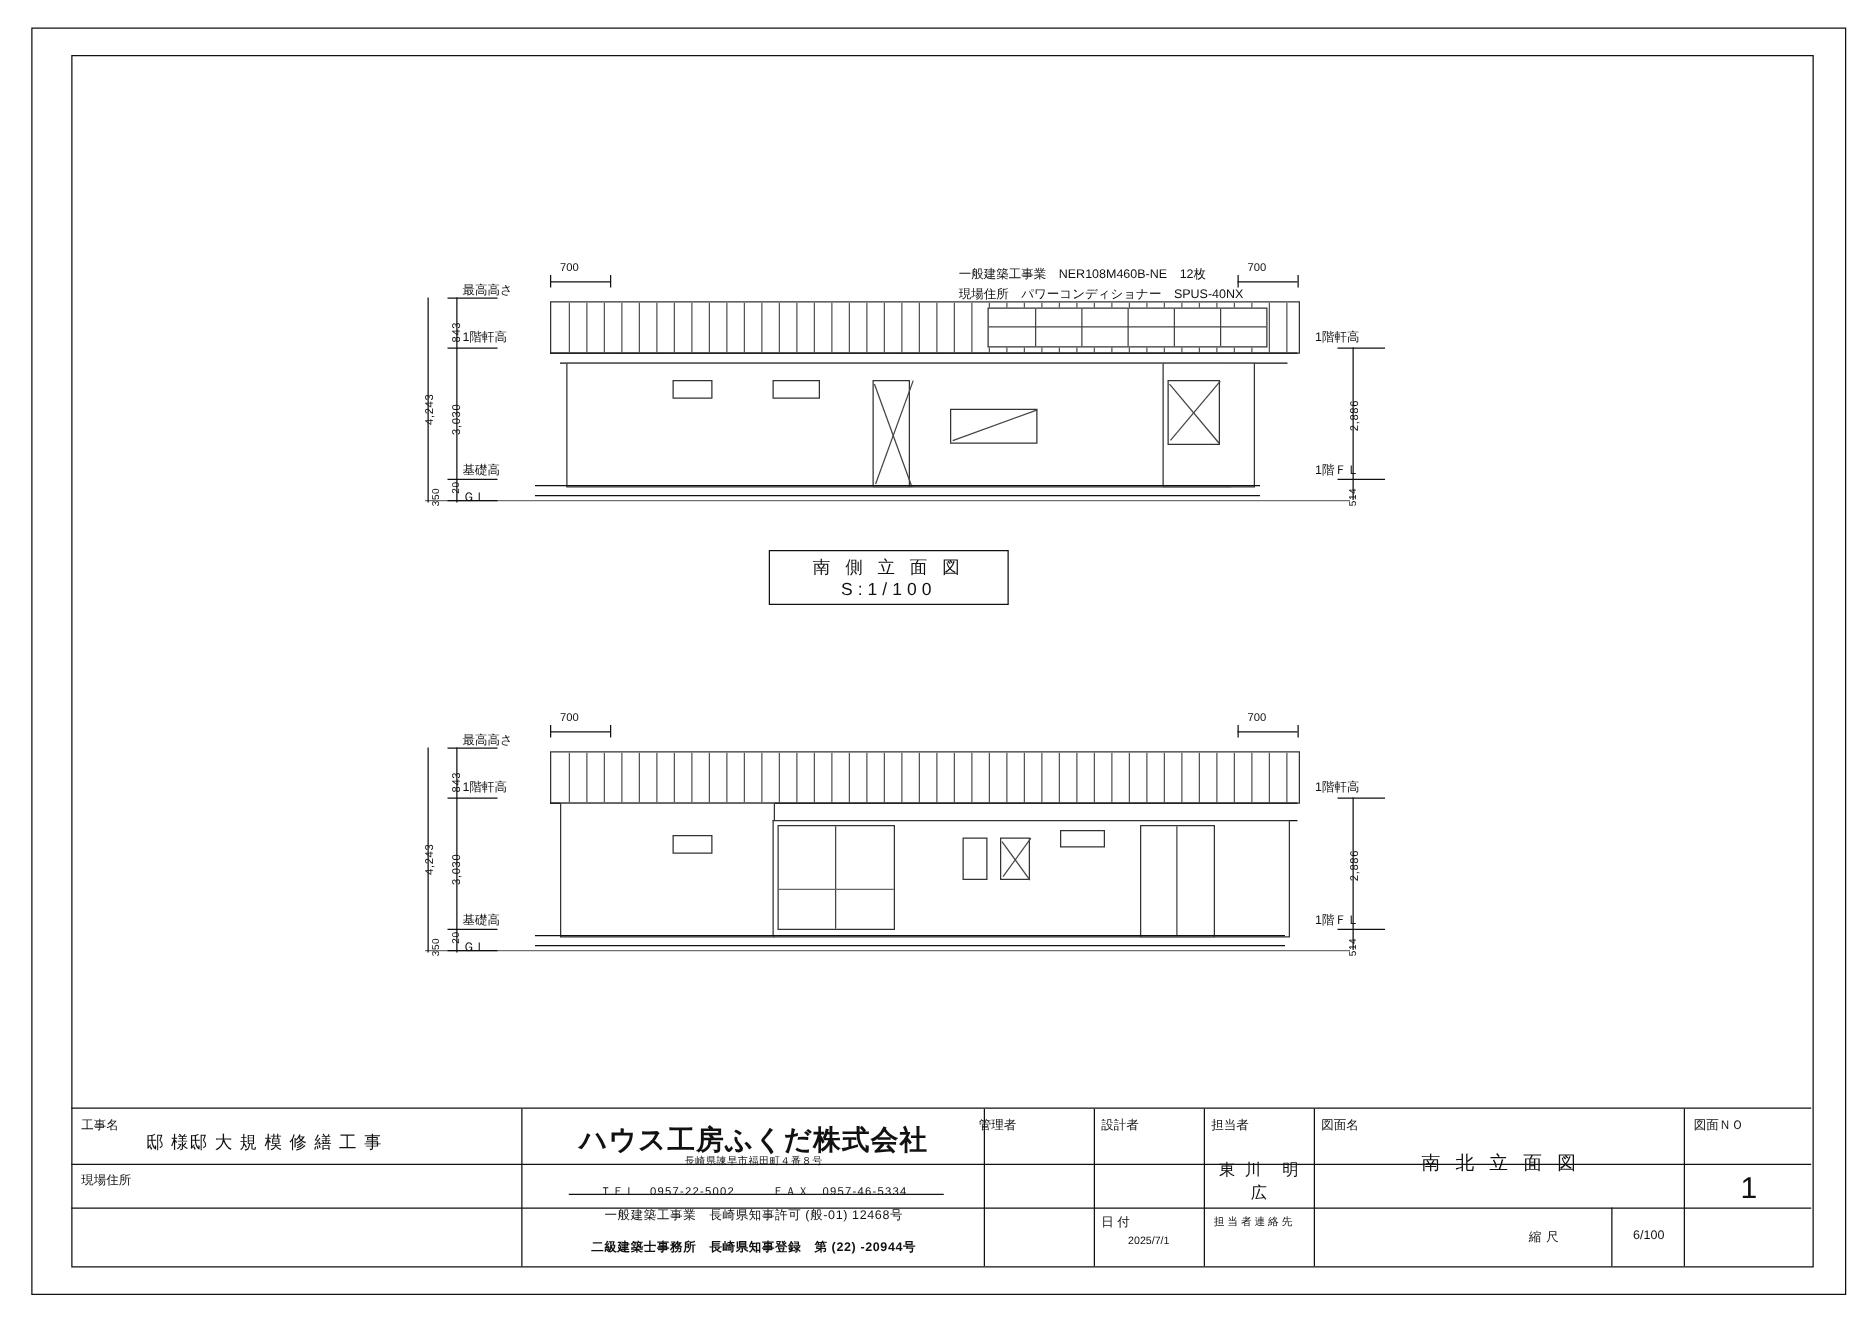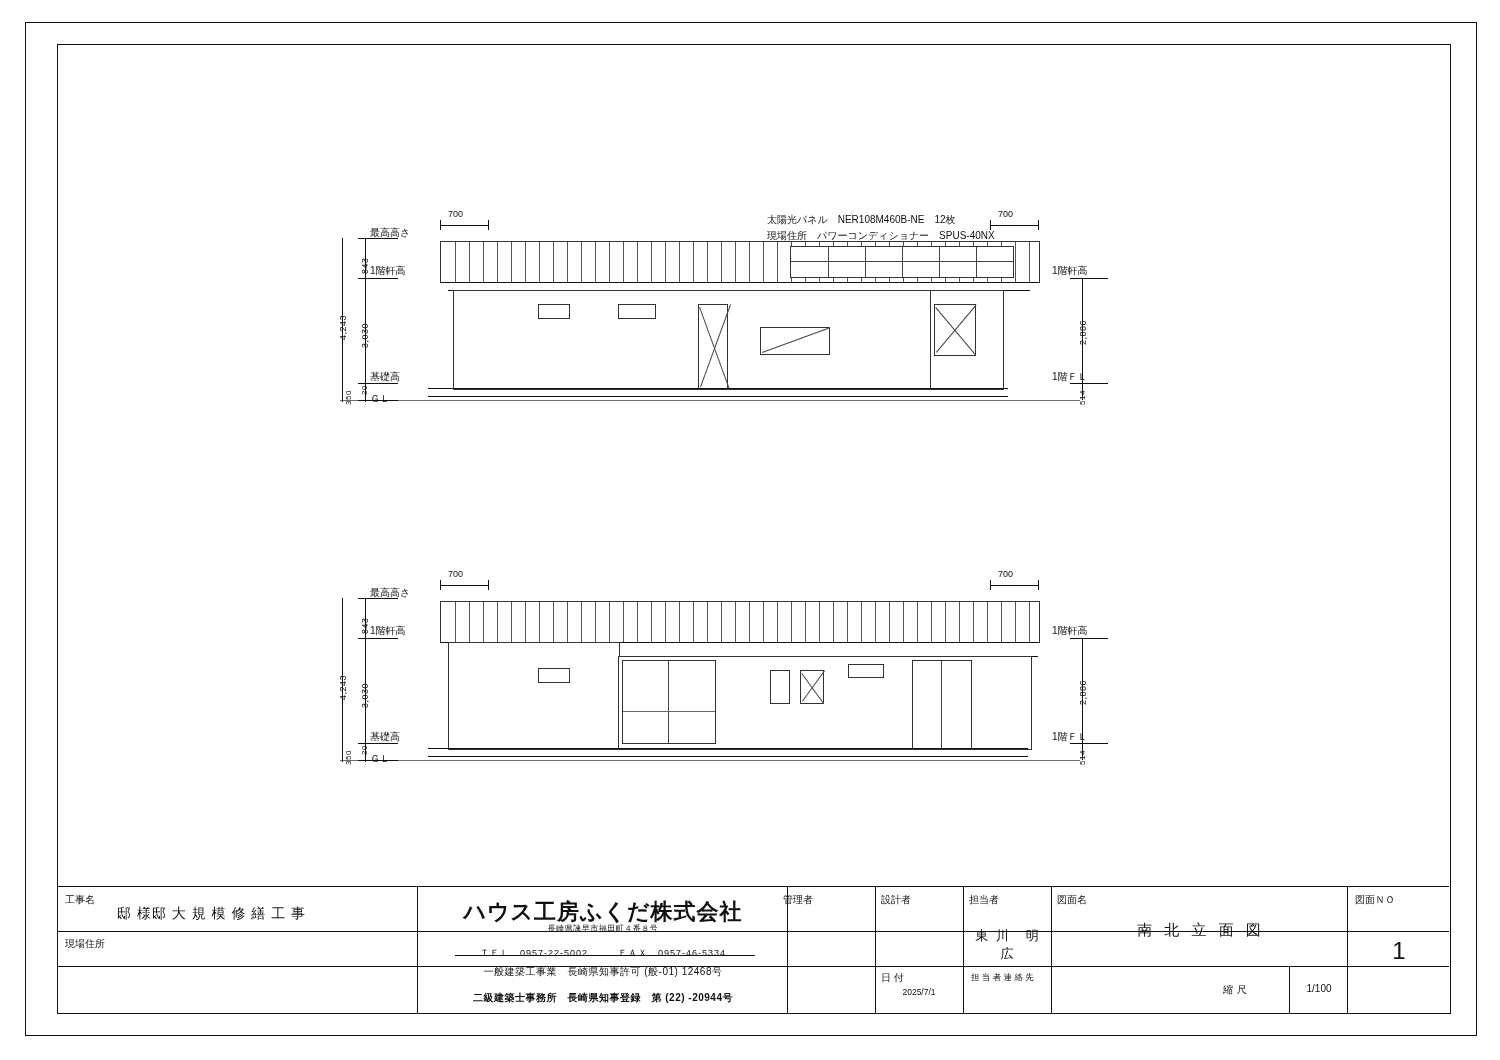--- a/index.html
+++ b/index.html
@@ -43,21 +43,21 @@
 </style>
 </head>
 <body>
 
 <div class="sheet">
   <div class="border-outer"></div>
   <div class="border-inner"></div>
 
   <div class="elev" id="south" style="left:330px;top:200px;width:790px;height:270px;">
 
-    <div class="lbl jp" style="left:437px;top:15px;">太陽光パネル　NER108M460B-NE　12枚</div>
+    <div class="lbl jp" style="left:437px;top:15px;">一般建築工事業　NER108M460B-NE　12枚</div>
     <div class="lbl jp" style="left:437px;top:31px;">現場住所　パワーコンディショナー　SPUS-40NX</div>
 
     <div class="lbl" style="left:118px;top:9px;">700</div>
     <div class="ln hl" style="left:110px;top:25px;width:48px;"></div>
     <div class="tick" style="left:110px;top:20px;height:10px;"></div>
     <div class="tick" style="left:158px;top:20px;height:10px;"></div>
 
     <div class="lbl" style="left:668px;top:9px;">700</div>
     <div class="ln hl" style="left:660px;top:25px;width:48px;"></div>
     <div class="tick" style="left:660px;top:20px;height:10px;"></div>
@@ -164,20 +164,21 @@
     <div class="vtxt" style="left:14px;top:205px;font-size:8px;">350</div>
 
     <div class="ln vl" style="left:752px;top:78px;height:122px;"></div>
     <div class="ln hl" style="left:740px;top:78px;width:38px;"></div>
     <div class="ln hl" style="left:740px;top:183px;width:38px;"></div>
     <div class="lbl jp" style="left:722px;top:66px;">1階軒高</div>
     <div class="lbl jp" style="left:722px;top:172px;">1階ＦＬ</div>
     <div class="vtxt" style="left:748px;top:145px;">2,886</div>
     <div class="vtxt" style="left:748px;top:205px;font-size:8px;">514</div>
 
+    <div class="capt" style="left:285px;top:240px;width:190px;">南 側  立 面 図   S:1/100</div>
   </div>
 
   <div class="elev" id="north" style="left:330px;top:560px;width:790px;height:270px;">
 
     <div class="lbl" style="left:118px;top:9px;">700</div>
     <div class="ln hl" style="left:110px;top:25px;width:48px;"></div>
     <div class="tick" style="left:110px;top:20px;height:10px;"></div>
     <div class="tick" style="left:158px;top:20px;height:10px;"></div>
 
     <div class="lbl" style="left:668px;top:9px;">700</div>
@@ -324,18 +325,18 @@
     <div class="cell t-xs center" style="left:818px;top:100px;width:88px;">2025/7/1</div>
 
     <div class="cell t-xs" style="left:914px;top:85px;">担 当 者 連 絡 先</div>
     <div class="cell t-xs center" style="left:994px;top:100px;width:0px;"></div>
 
     <div class="cell t-sm" style="left:1000px;top:6px;">図面名</div>
     <div class="cell big" style="left:1000px;top:34px;width:288px;">南 北 立 面 図</div>
 
     <div class="cell t-sm center" style="left:1150px;top:96px;width:60px;letter-spacing:4px;">縮尺</div>
     <div class="v" style="left:1232px;top:79px;bottom:0;"></div>
-    <div class="cell t-sm center" style="left:1236px;top:96px;width:52px;">1/100</div>
+    <div class="cell t-sm center" style="left:1236px;top:96px;width:52px;">6/100</div>
 
     <div class="cell t-sm" style="left:1298px;top:6px;">図面ＮＯ</div>
     <div class="cell no" style="left:1292px;top:50px;width:100px;">1</div>
   </div>
 </div>
 
 </body></html>

